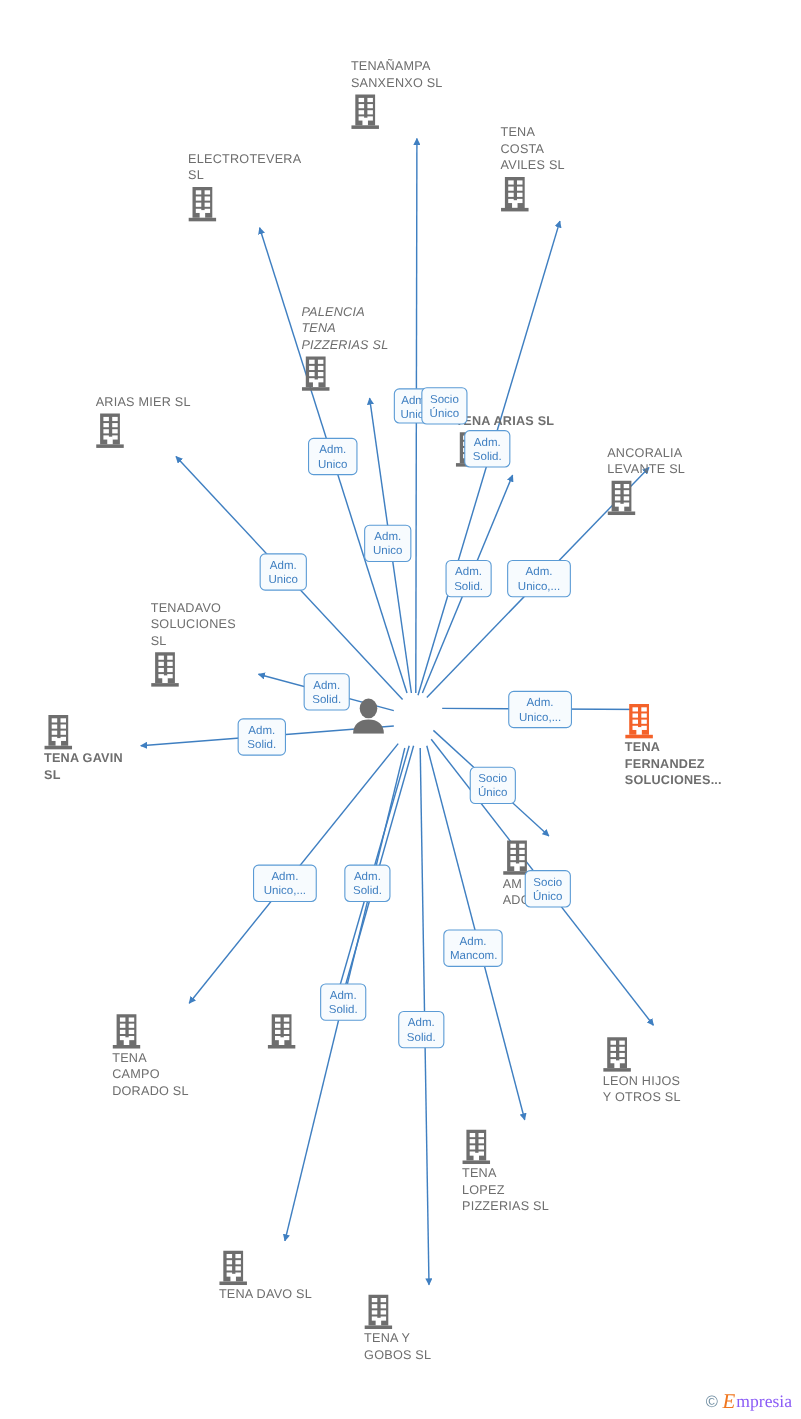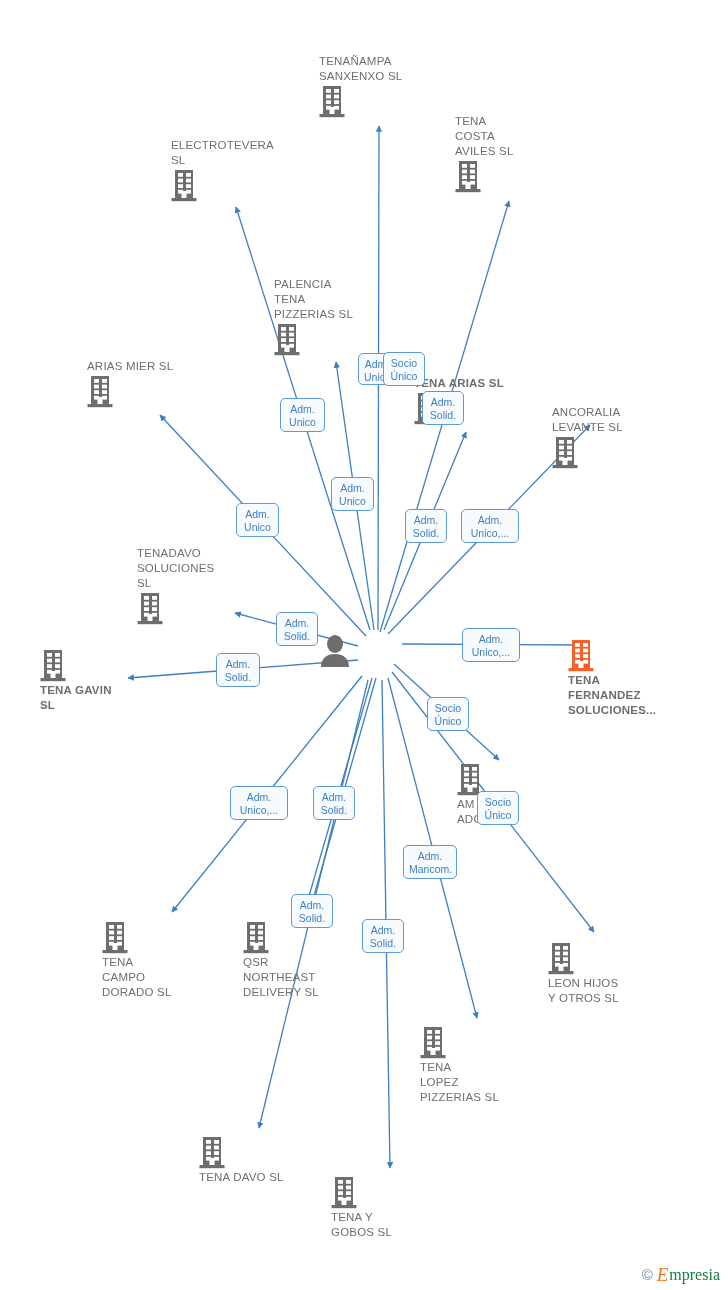--- a/index.html
+++ b/index.html
@@ -88,21 +88,21 @@
     line-height: 15px;
   }
   #watermark .wm-e {
     color: #f0761e;
     font-family: "Liberation Serif", serif;
     font-style: italic;
     font-size: 19px;
     line-height: 19px;
   }
   #watermark .wm-rest {
-    color: #15803d;
+    color: #8b5cf6;
     font-family: "Liberation Serif", serif;
     font-size: 16px;
     line-height: 16px;
     margin-left: -3px;
   }
 </style>
 </head>
 <body>
 
 <div id="graph">
@@ -181,21 +181,21 @@
             <rect x="7" y="9.6" width="5" height="3.8" fill="#ffffff"></rect>
             <rect x="15" y="9.6" width="5" height="3.8" fill="#ffffff"></rect>
             <rect x="7" y="15.2" width="5" height="3.8" fill="#ffffff"></rect>
             <rect x="15" y="15.2" width="5" height="3.8" fill="#ffffff"></rect>
             <rect x="7" y="20.799999999999997" width="5" height="3.8" fill="#ffffff"></rect>
             <rect x="15" y="20.799999999999997" width="5" height="3.8" fill="#ffffff"></rect>
             <rect x="10.5" y="22" width="5" height="7" fill="#ffffff"></rect>
             <rect x="0.5" y="29" width="25" height="3.2" fill="#6e6e6e"></rect>
           </svg></span>
       </div>
-      <div class="node label-above" style="top: 276.5px; left: 334px;">
+      <div class="node label-above" style="top: 276.5px; left: 334px; font-style: italic;">
         <span class="label">PALENCIA
 TENA
 PIZZERIAS  SL</span>
         <span class="glyph"><svg width="26" height="33" viewBox="0 0 26 33">
             <path d="M4 1 h18 v28 h-18 z" fill="#6e6e6e"></path>
             <rect x="7" y="4" width="5" height="3.8" fill="#ffffff"></rect>
             <rect x="15" y="4" width="5" height="3.8" fill="#ffffff"></rect>
             <rect x="7" y="9.6" width="5" height="3.8" fill="#ffffff"></rect>
             <rect x="15" y="9.6" width="5" height="3.8" fill="#ffffff"></rect>
             <rect x="7" y="15.2" width="5" height="3.8" fill="#ffffff"></rect>
@@ -350,23 +350,20 @@
             <rect x="15" y="4" width="5" height="3.8" fill="#ffffff"></rect>
             <rect x="7" y="9.6" width="5" height="3.8" fill="#ffffff"></rect>
             <rect x="15" y="9.6" width="5" height="3.8" fill="#ffffff"></rect>
             <rect x="7" y="15.2" width="5" height="3.8" fill="#ffffff"></rect>
             <rect x="15" y="15.2" width="5" height="3.8" fill="#ffffff"></rect>
             <rect x="7" y="20.799999999999997" width="5" height="3.8" fill="#ffffff"></rect>
             <rect x="15" y="20.799999999999997" width="5" height="3.8" fill="#ffffff"></rect>
             <rect x="10.5" y="22" width="5" height="7" fill="#ffffff"></rect>
             <rect x="0.5" y="29" width="25" height="3.2" fill="#6e6e6e"></rect>
           </svg></span>
-        <span class="label">QSR
-NORTHEAST
-DELIVERY  SL</span>
       </div>
       <div class="node" style="top: 941.5px; left: 608px;">
         <span class="glyph"><svg width="26" height="33" viewBox="0 0 26 33">
             <path d="M4 1 h18 v28 h-18 z" fill="#6e6e6e"></path>
             <rect x="7" y="4" width="5" height="3.8" fill="#ffffff"></rect>
             <rect x="15" y="4" width="5" height="3.8" fill="#ffffff"></rect>
             <rect x="7" y="9.6" width="5" height="3.8" fill="#ffffff"></rect>
             <rect x="15" y="9.6" width="5" height="3.8" fill="#ffffff"></rect>
             <rect x="7" y="15.2" width="5" height="3.8" fill="#ffffff"></rect>
             <rect x="15" y="15.2" width="5" height="3.8" fill="#ffffff"></rect>

